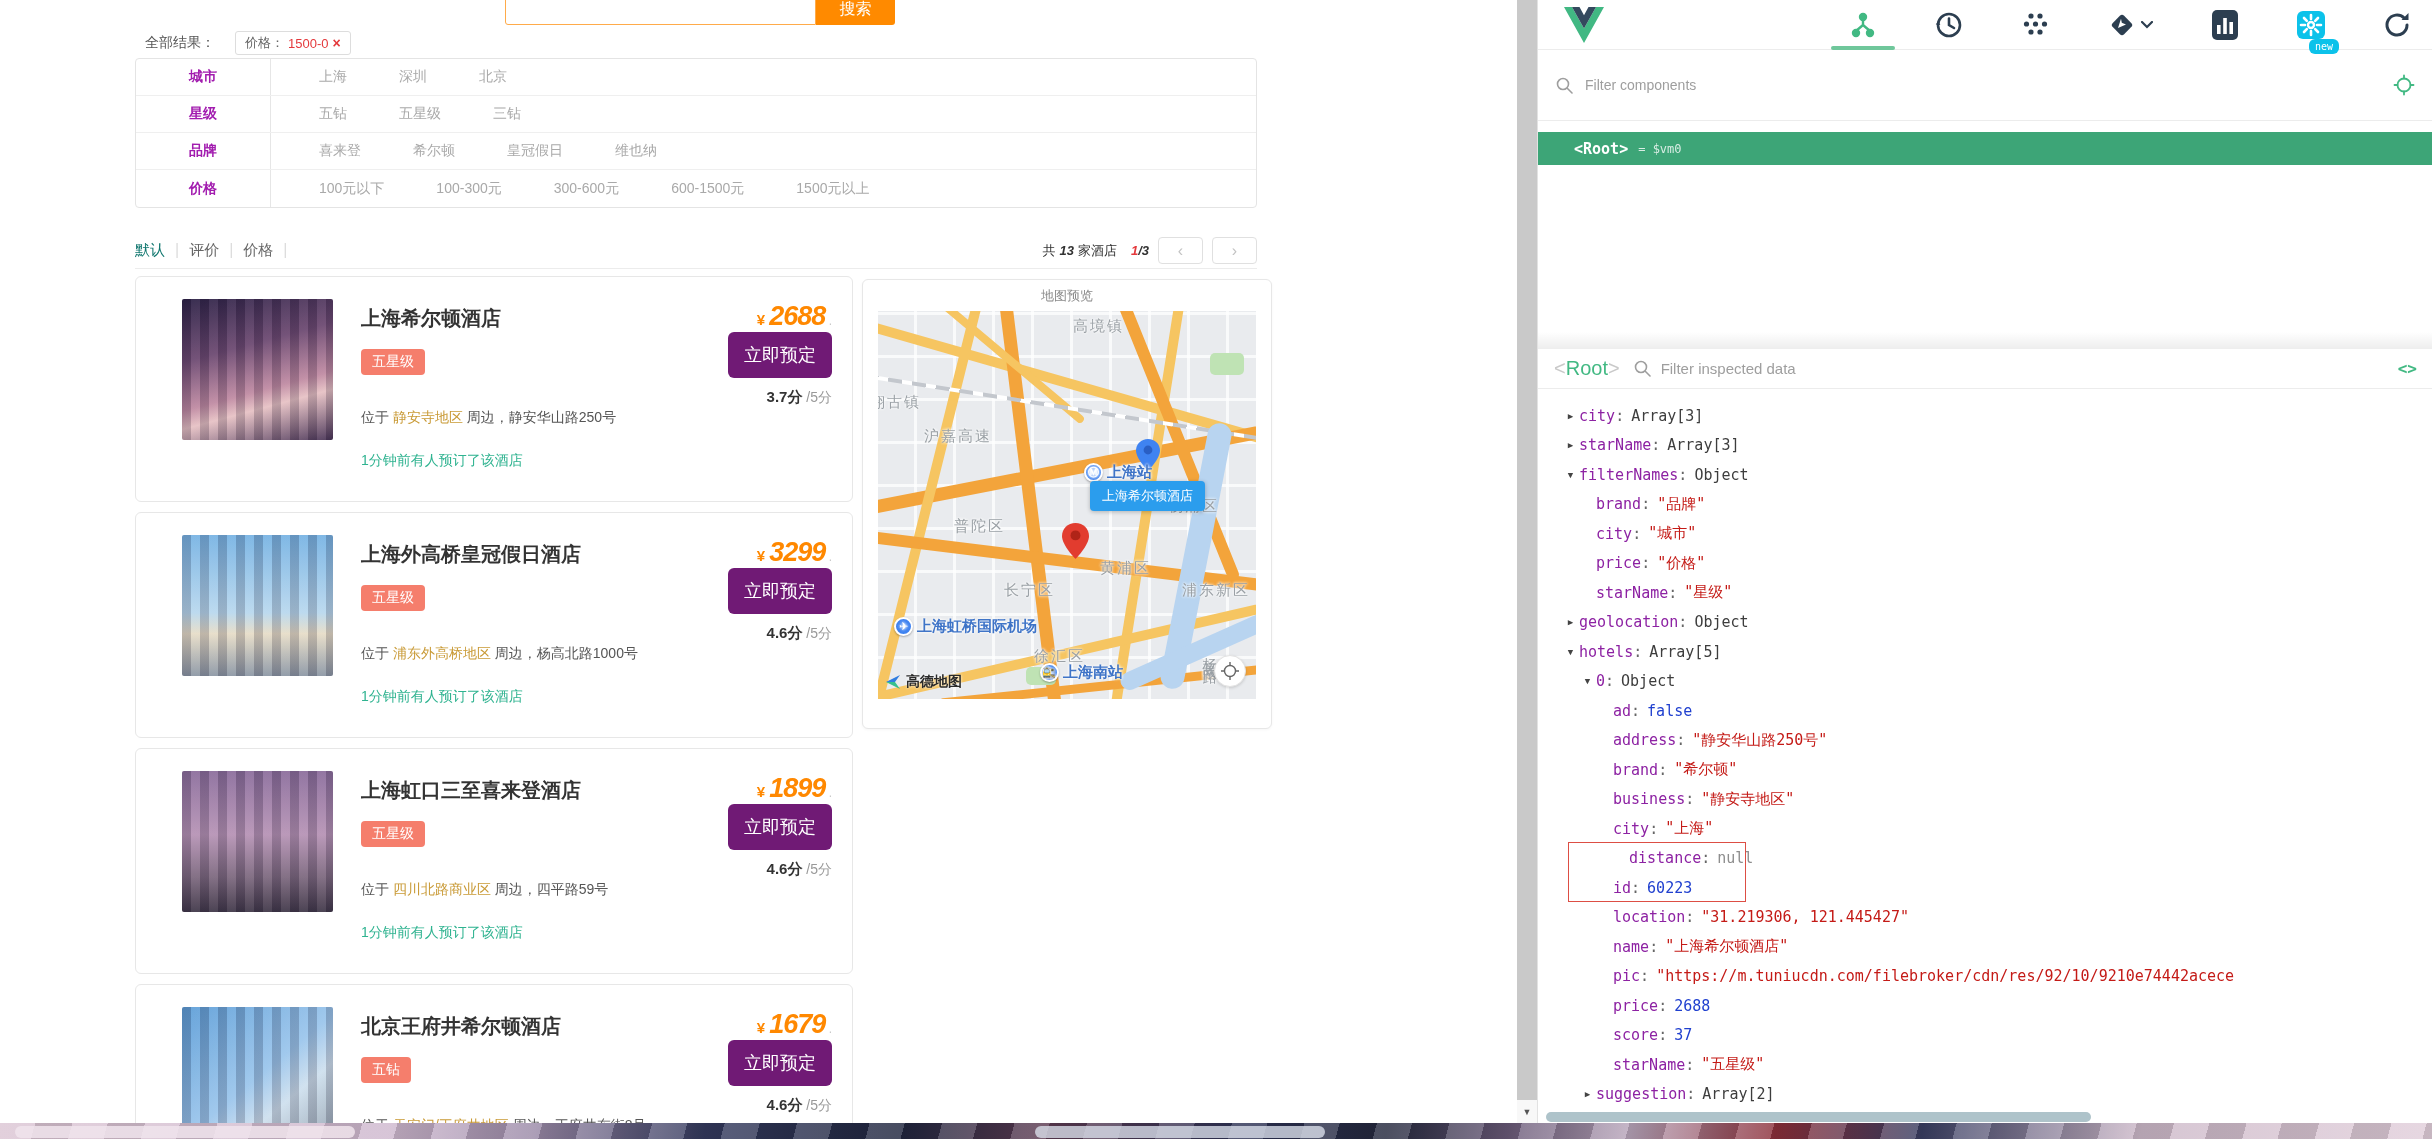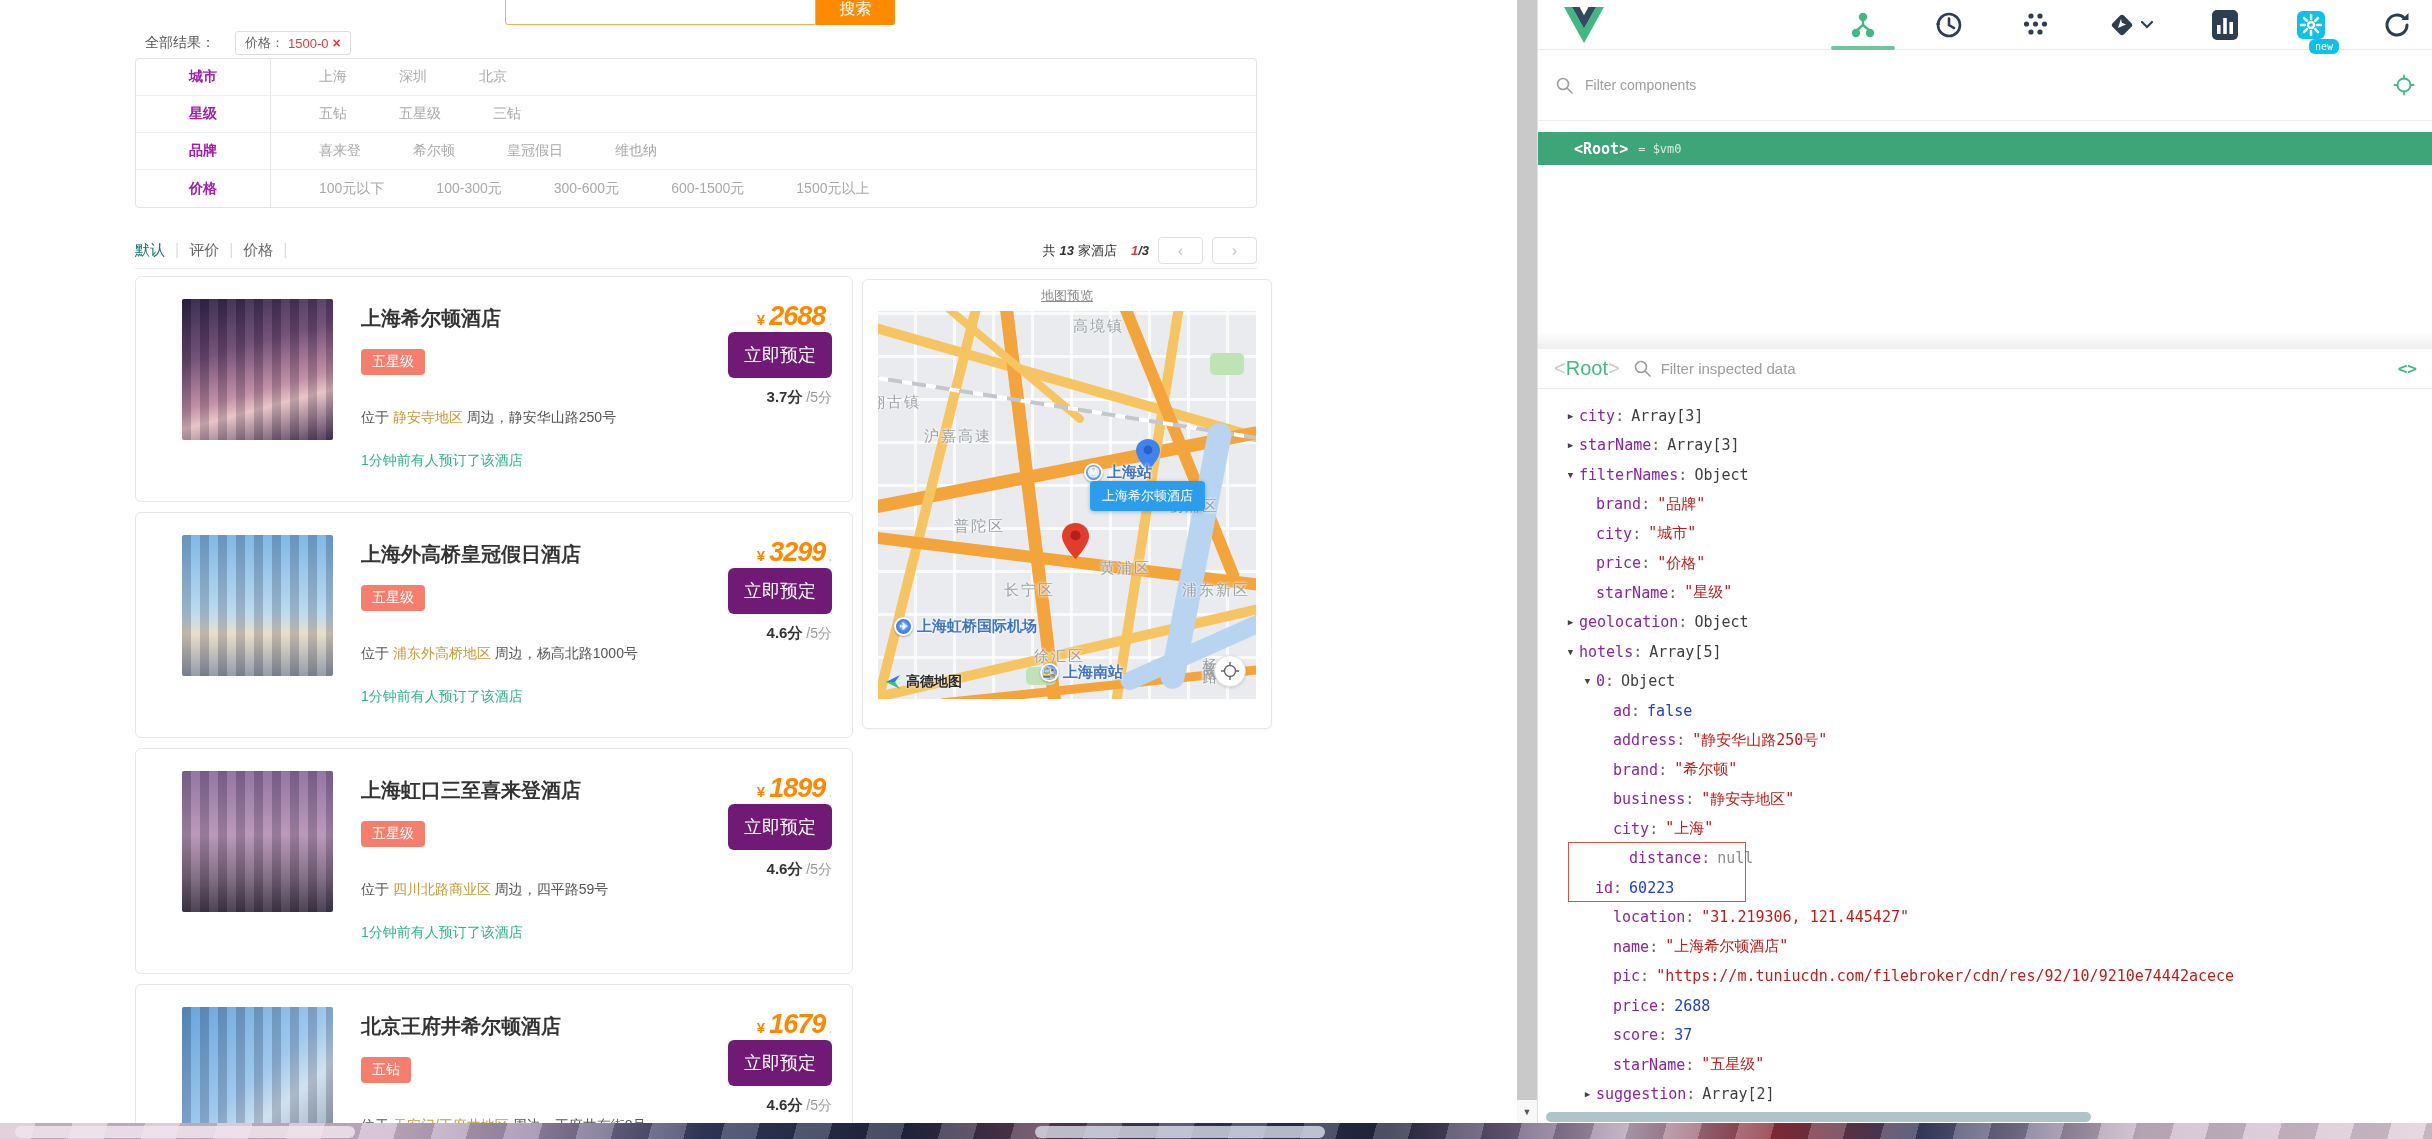--- a/index.html
+++ b/index.html
@@ -46,21 +46,21 @@
   .h-right { width:120px; flex:0 0 120px; display:flex; flex-direction:column; align-items:flex-end; }
   .h-price { margin-top:2px; color:#ff8800; white-space:nowrap; }
   .h-price .cur { font-size:15px; font-weight:bold; }
   .h-price .num { font-size:27px; font-weight:bold; font-style:italic; letter-spacing:-1px; }
   .h-price .dot { font-size:12px; color:#c9c9c9; }
   .book-btn { width:104px; height:46px; background:#701a75; border:none; border-radius:6px; color:#fff; font-size:18px; cursor:pointer; }
   .h-score { margin-top:10px; font-size:14px; color:#999; white-space:nowrap; }
   .h-score b { color:#333; font-size:15px; }
   
   .map-panel { position:absolute; left:862px; top:279px; width:410px; height:450px; background:#fff; border:1px solid #e7e7e7; border-radius:6px; box-shadow:0 1px 3px rgba(0,0,0,.04); }
-  .map-title { height:31px; display:flex; align-items:center; justify-content:center; font-size:13px; color:#8a8a8a;text-decoration:underline; }
+  .map-title { height:31px; display:flex; align-items:center; justify-content:center; font-size:13px; color:#8a8a8a; }
   .map-box { position:relative; margin:0 15px; width:378px; height:388px; overflow:hidden; background:#e9ebee;
     background-image:repeating-linear-gradient(0deg, transparent 0 40px, rgba(255,255,255,.75) 40px 43px),
                      repeating-linear-gradient(90deg, transparent 0 36px, rgba(255,255,255,.75) 36px 39px); }
   .road { position:absolute; border-radius:6px; }
   .lbl { position:absolute; font-size:15px; color:#9aa0a5; letter-spacing:2px; white-space:nowrap; text-shadow:0 0 3px #fff,0 0 3px #fff; }
   .poi { position:absolute; display:flex; align-items:center; gap:4px; font-size:15px; color:#3f74c7; font-weight:bold; text-shadow:0 0 3px #fff,0 0 3px #fff; white-space:nowrap; }
   .poi-ic { width:19px; height:19px; border-radius:50%; background:#3f83f1; color:#fff; font-size:11px; display:flex; align-items:center; justify-content:center; border:2px solid #fff; box-shadow:0 1px 2px rgba(0,0,0,.3); }
   .pin { position:absolute; }
   .map-tip { position:absolute; background:#2b9ded; color:#fff; font-size:13px; padding:6px 12px; border-radius:4px; box-shadow:0 1px 4px rgba(0,0,0,.25); white-space:nowrap; z-index:5; }
   .amap-logo { position:absolute; left:8px; bottom:8px; display:flex; align-items:center; gap:4px; font-size:14px; font-weight:bold; color:#2a2a2a; text-shadow:0 0 3px #fff; z-index:4; }
@@ -506,21 +506,21 @@
         <span class="s-key">city</span>
         <span class="s-col">:</span>
         <span class="t-string">"上海"</span>
       </div>
       <div class="s-row" style="padding-left: 74px;">
         <span class="s-arr"></span>
         <span class="s-key">distance</span>
         <span class="s-col">:</span>
         <span class="t-null">null</span>
       </div>
-      <div class="s-row" style="padding-left: 40px;">
+      <div class="s-row" style="padding-left: 58px;">
         <span class="s-arr"></span>
         <span class="s-key">id</span>
         <span class="s-col">:</span>
         <span class="t-number">60223</span>
       </div>
       <div class="s-row" style="padding-left: 58px;">
         <span class="s-arr"></span>
         <span class="s-key">location</span>
         <span class="s-col">:</span>
         <span class="t-string">"31.219306, 121.445427"</span>

